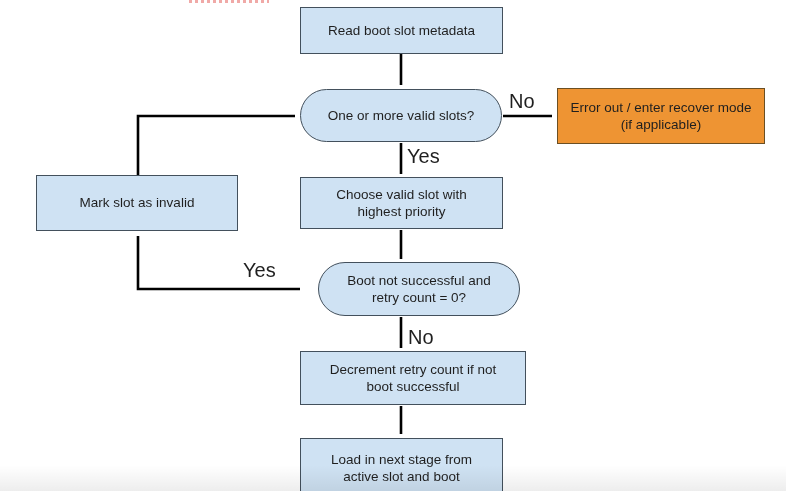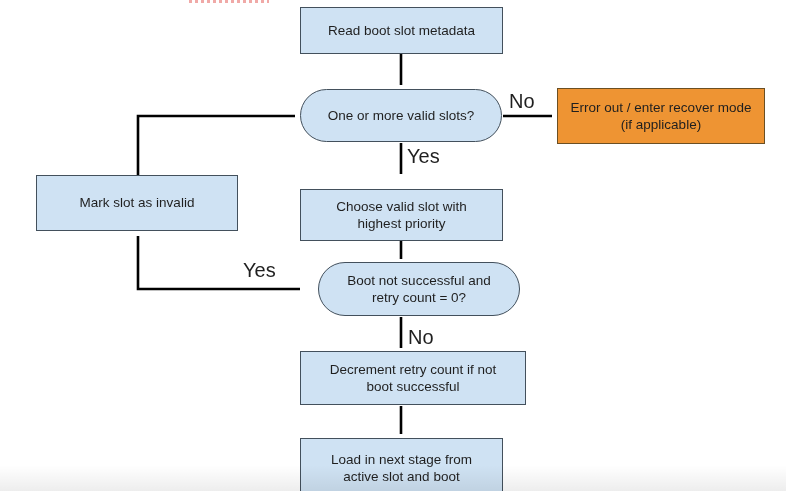--- a/index.html
+++ b/index.html
@@ -80,21 +80,21 @@
   </div>
 
   <div class="node decision" style="left:300px;top:89px;width:202px;height:53px;text-align:right;">
     <span>One or more valid slots?</span>
   </div>
 
   <div class="node error" style="left:557px;top:88px;width:208px;height:56px;padding:12px 12px;">
     <span>Error out / enter recover mode (if applicable)</span>
   </div>
 
-  <div class="node process" style="left:300px;top:177px;width:203px;height:52px;margin-top:12px;">
+  <div class="node process" style="left:300px;top:177px;width:203px;height:52px;">
     <span>Choose valid slot with highest priority</span>
   </div>
 
   <div class="node process" style="left:36px;top:175px;width:202px;height:56px;justify-content:center;">
     <span>Mark slot as invalid</span>
   </div>
 
   <div class="node decision" style="left:318px;top:262px;width:202px;height:54px;">
     <span>Boot not successful and retry count = 0?</span>
   </div>

